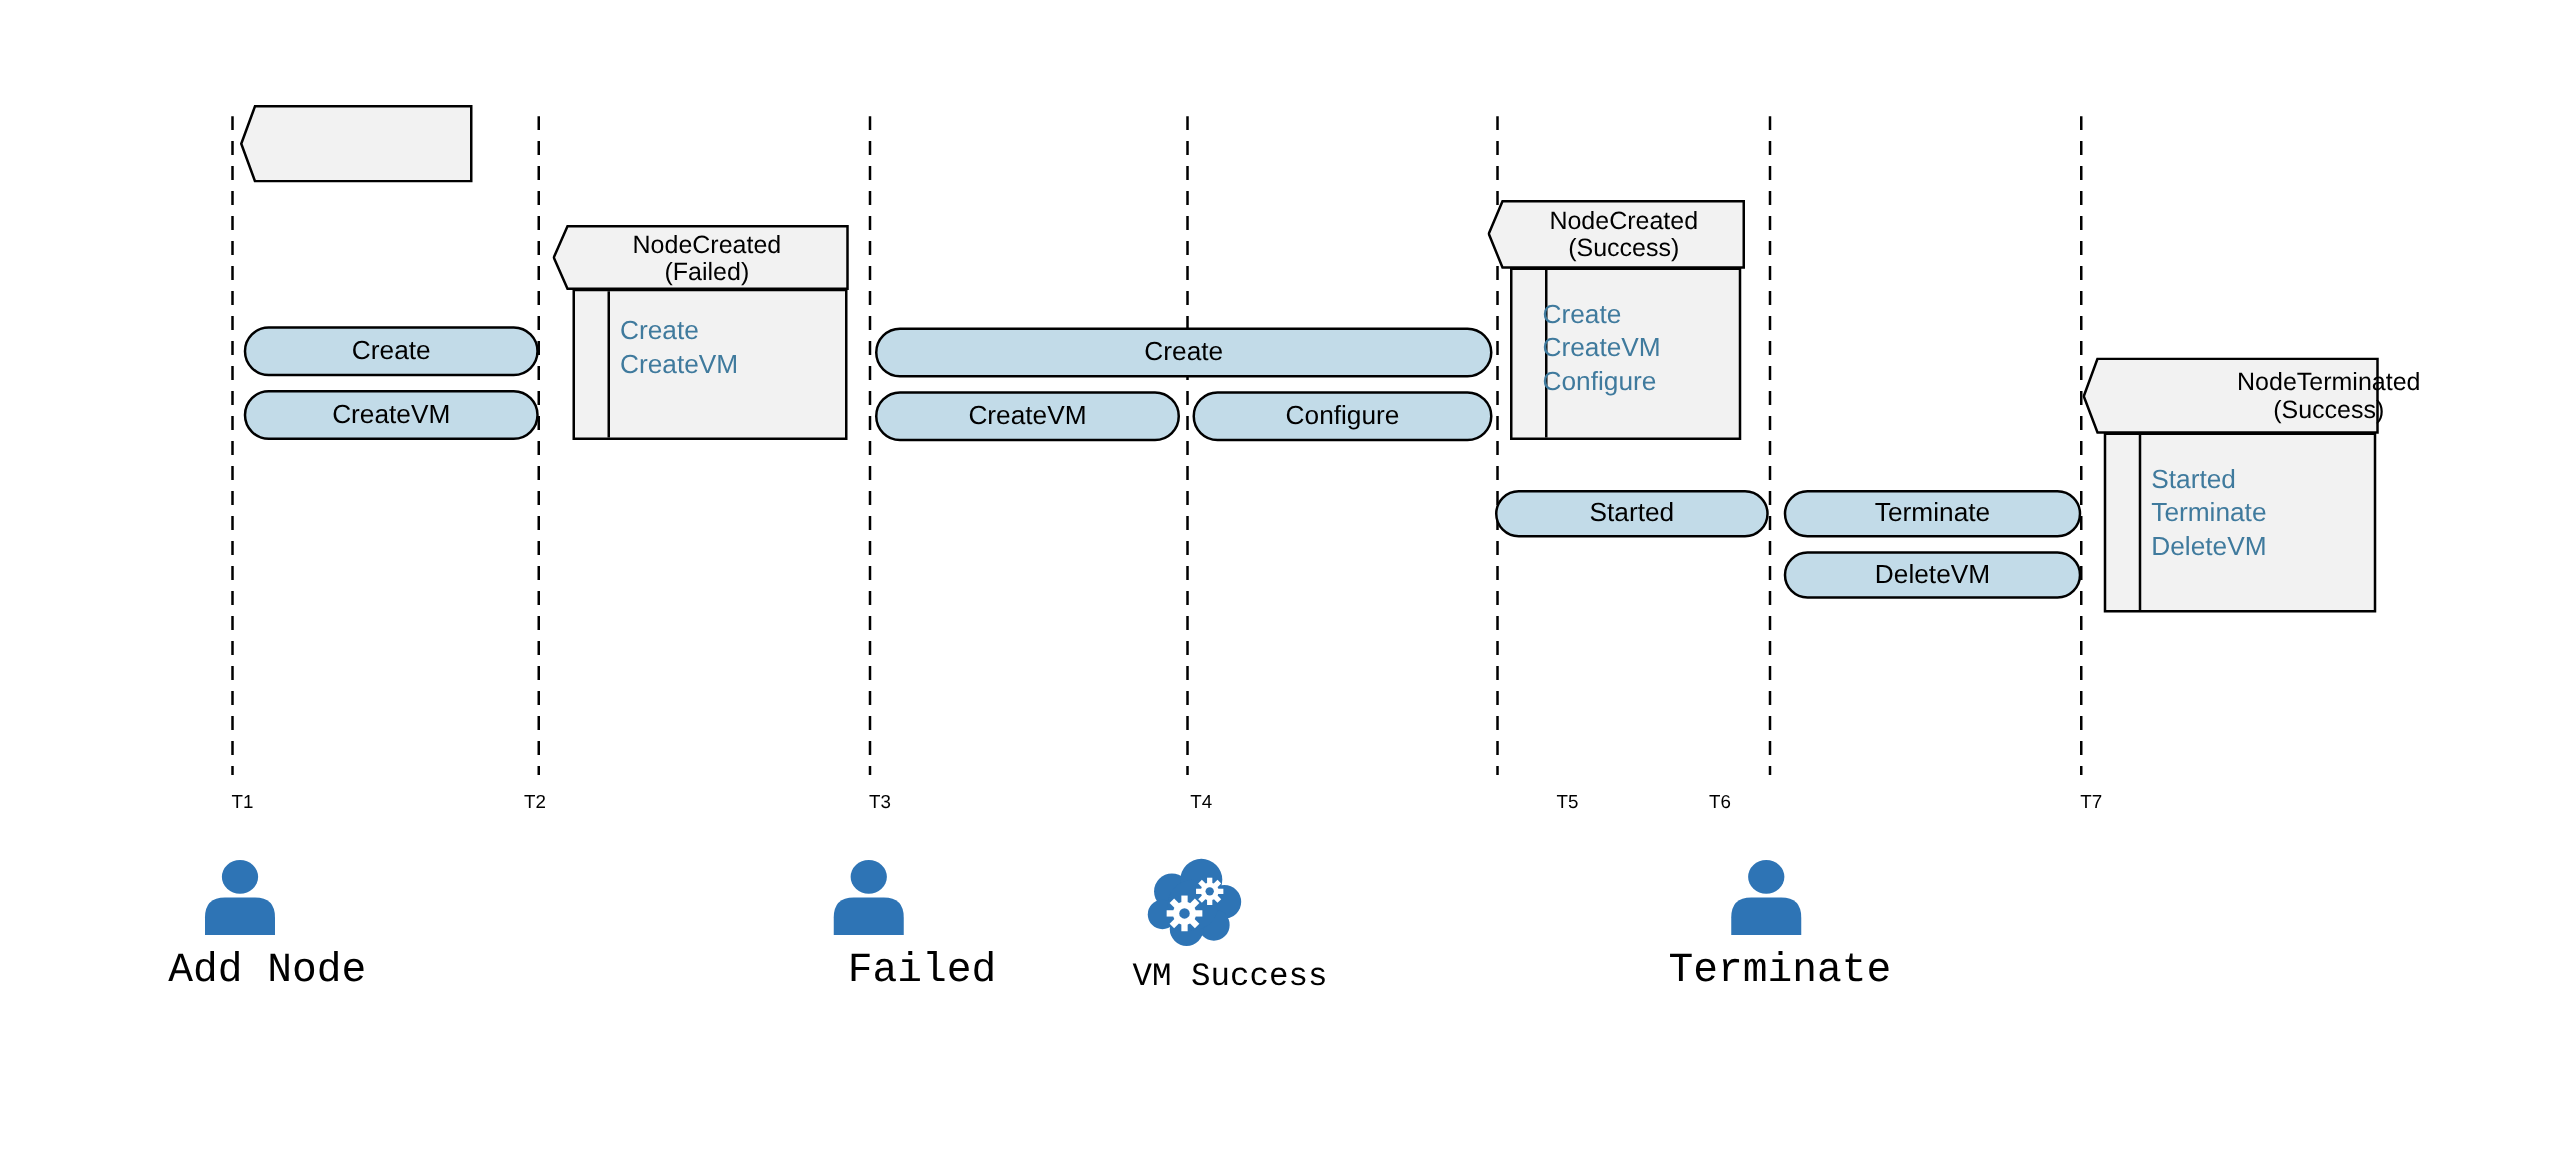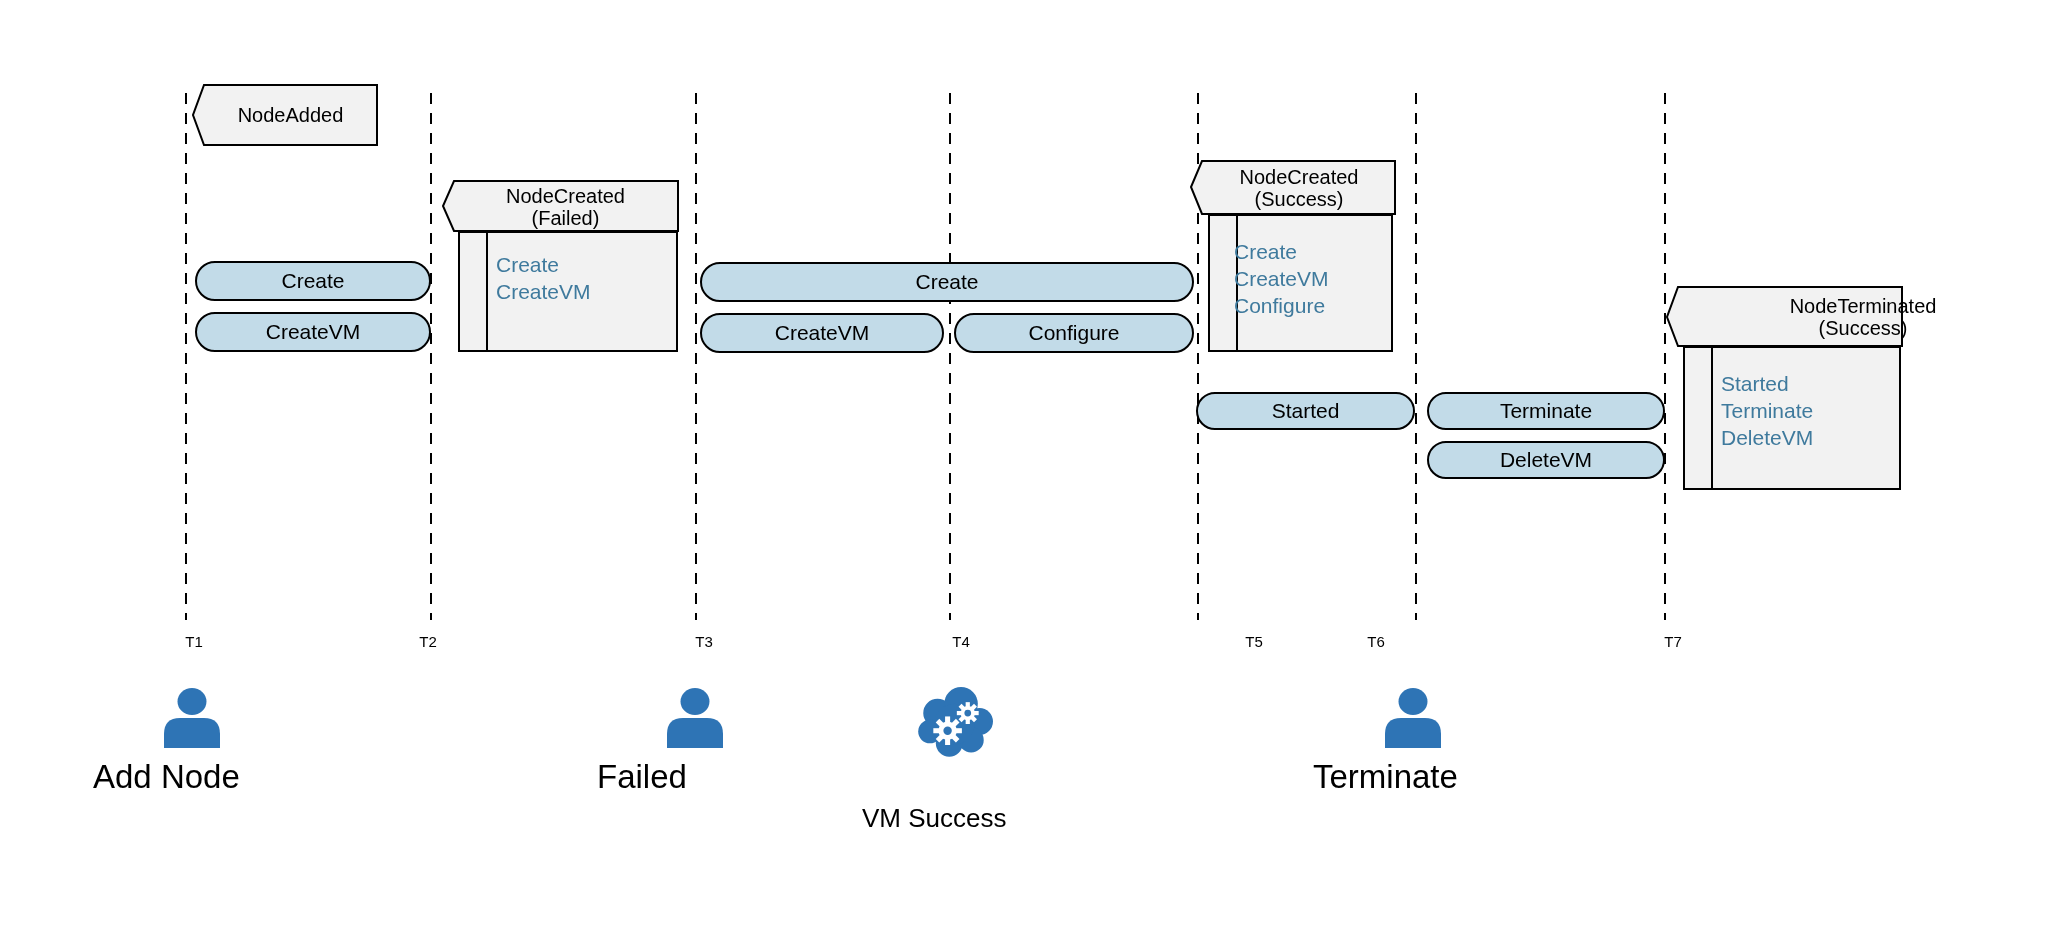--- a/index.html
+++ b/index.html
@@ -58,22 +58,23 @@
     display:flex;flex-direction:column;
     align-items:center;justify-content:center;
     text-align:center;
     font-size:20px;
     line-height:22px;
   }
   .icon{position:absolute;}
   .actor-label{
     position:absolute;
     width:200px;
-    text-align:left;
+    text-align:right;
     font-size:33px;
+    font-family:Liberation Mono, monospace;
   }
   .actor-label.small{font-size:26px;}
 </style>
 </head>
 <body>
 
 <div id="stage">
 
   <div class="dash" style="left:185px"></div>
   <div class="dash" style="left:430px"></div>
@@ -113,23 +114,20 @@
     <div class="history" style="top:22px">
       <div>Started</div>
       <div>Terminate</div>
       <div>DeleteVM</div>
     </div>
   </div>
 
   <svg class="flag-shape" style="left:192px;top:84px" width="187" height="62">
     <polygon points="12,1 185,1 185,61 12,61 1,31"></polygon>
   </svg>
-  <div class="flag-label" style="left:204px;top:85px;width:173px;height:60px">
-    <div>NodeAdded</div>
-  </div>
 
   <svg class="flag-shape" style="left:442px;top:180px" width="238" height="53">
     <polygon points="12,1 236,1 236,51 12,51 1,26"></polygon>
   </svg>
   <div class="flag-label" style="left:453px;top:181px;width:225px;height:51px">
     <div>NodeCreated</div>
     <div>(Failed)</div>
   </div>
 
   <svg class="flag-shape" style="left:1190px;top:160px" width="207" height="56">
@@ -209,21 +207,21 @@
       <g fill="#ffffff">
         <rect x="-2.5" y="-13" width="5" height="26"></rect>
         <rect x="-2.5" y="-13" width="5" height="26" transform="rotate(45)"></rect>
         <rect x="-2.5" y="-13" width="5" height="26" transform="rotate(90)"></rect>
         <rect x="-2.5" y="-13" width="5" height="26" transform="rotate(135)"></rect>
         <circle r="8.5"></circle>
       </g>
       <circle r="4" fill="#2e74b5"></circle>
     </g>
   </svg>
-  <div class="actor-label small" style="left:862px;top:803px">VM Success</div>
+  <div class="actor-label small" style="left:862px;top:766px">VM Success</div>
 
   <svg class="icon" style="left:1384px;top:688px" width="58" height="60" viewBox="0 0 58 60">
     <ellipse cx="29" cy="13.5" rx="14.5" ry="13.5" fill="#2e74b5"></ellipse>
     <path d="M1,60 L1,46 Q1,30 17,30 L41,30 Q57,30 57,46 L57,60 Z" fill="#2e74b5"></path>
   </svg>
   <div class="actor-label" style="left:1313px;top:758px">Terminate</div>
 
 </div>
 
 </body></html>

